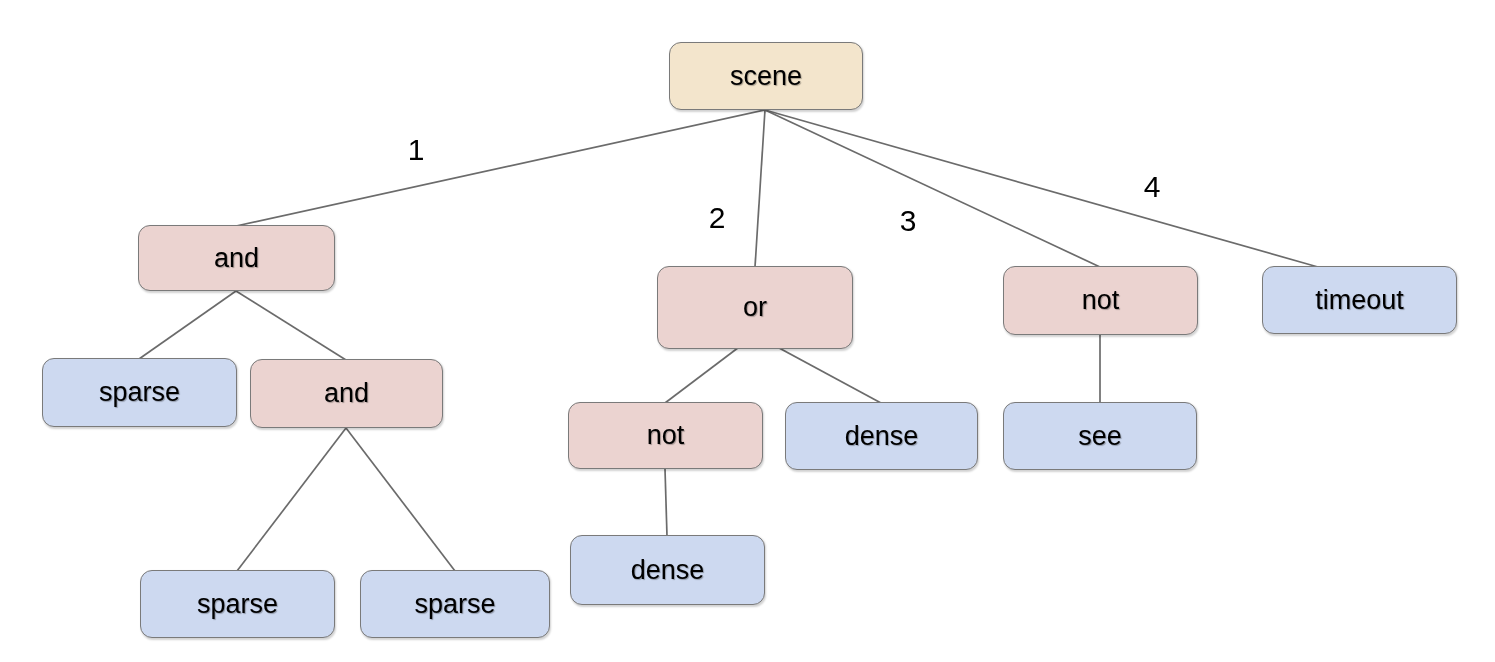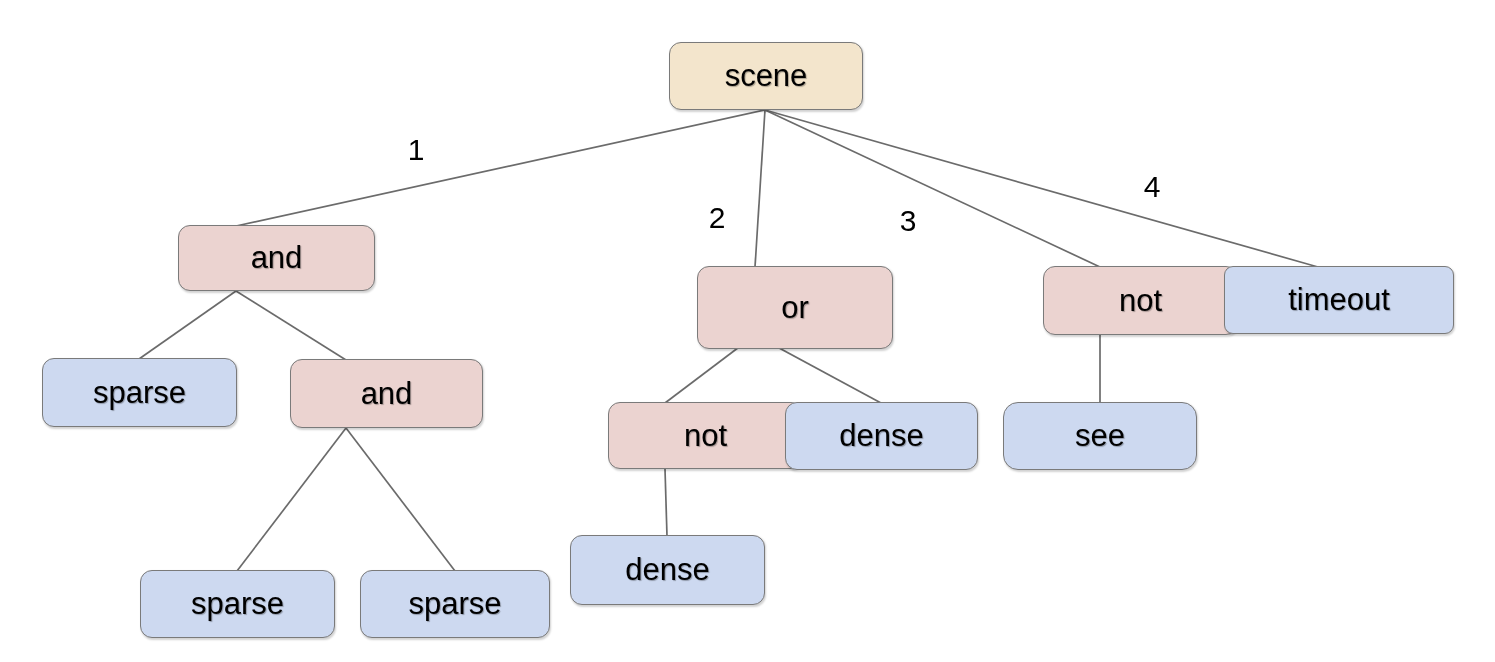--- a/index.html
+++ b/index.html
@@ -30,39 +30,39 @@
     text-anchor: middle;
   }
   .node {
     position: absolute;
     box-sizing: border-box;
     display: flex;
     align-items: center;
     justify-content: center;
     border: 1.7px solid var(--node-border, #7a7a7a);
     border-radius: 12px;
-    font-size: 31px;
+    font-size: 27px;
     color: var(--text, #000000);
     box-shadow: 1px 1.5px 2px rgba(0,0,0,0.18);
     text-shadow: 1px 1.2px 1px rgba(0,0,0,0.30);
   }
   .t-root { background: var(--root-fill, #f3e5cc); }
-  .t-op   { background: var(--operator-fill, #ebd3d0); margin-left: 40px; }
+  .t-op   { background: var(--operator-fill, #ebd3d0); }
   .t-leaf { background: var(--leaf-fill, #cdd9f0); }
 
   .n-scene   { left: 669px;  top: 42px;  width: 194px; height: 68px; }
   .n-and1    { left: 138px;  top: 225px; width: 197px; height: 66px; }
   .n-or      { left: 657px;  top: 266px; width: 196px; height: 83px; }
   .n-not1    { left: 1003px; top: 266px; width: 195px; height: 69px; }
-  .n-timeout { left: 1224px; top: 266px; width: 230px; height: 68px; border-radius: 9px; }
+  .n-timeout { left: 1262px; top: 266px; width: 195px; height: 68px; }
   .n-sparse1 { left: 42px;   top: 358px; width: 195px; height: 69px; }
   .n-and2    { left: 250px;  top: 359px; width: 193px; height: 69px; }
   .n-not2    { left: 568px;  top: 402px; width: 195px; height: 67px; }
   .n-dense1  { left: 785px;  top: 402px; width: 193px; height: 68px; }
-  .n-see     { left: 1003px; top: 402px; width: 194px; height: 68px; border-radius: 15px; }
+  .n-see     { left: 1003px; top: 402px; width: 194px; height: 68px; }
   .n-dense2  { left: 570px;  top: 535px; width: 195px; height: 70px; }
   .n-sparse2 { left: 140px;  top: 570px; width: 195px; height: 68px; }
   .n-sparse3 { left: 360px;  top: 570px; width: 190px; height: 68px; }
 </style>
 </head>
 <body>
 
 <div class="canvas">
 
   <svg class="edges" viewBox="0 0 1495 662">

